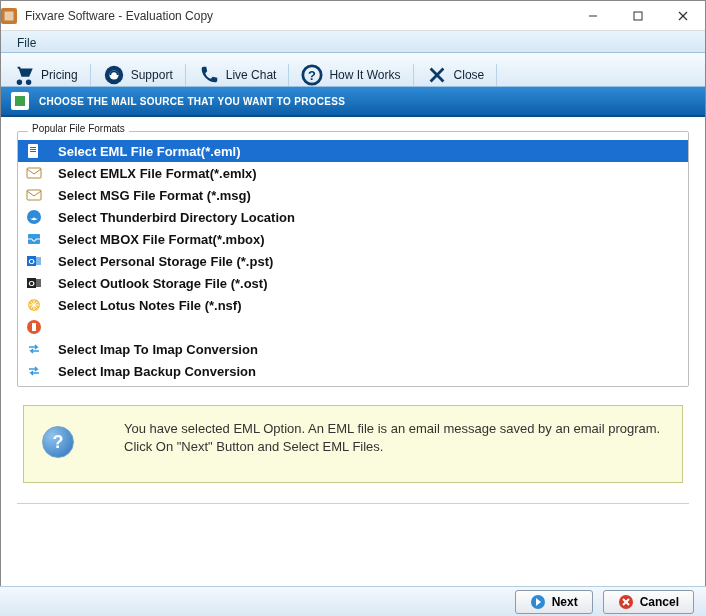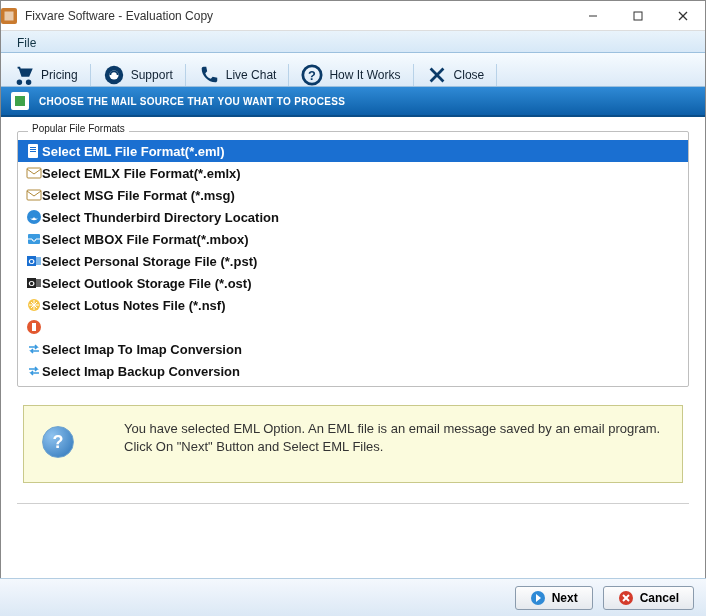--- a/index.html
+++ b/index.html
@@ -73,21 +73,21 @@
     padding: 8px 0 4px 0;
     position: relative;
   }
   .groupbox .legend {
     position: absolute; top: -9px; left: 10px;
     background: #fff; padding: 0 4px;
     font-size: 10px; color: #222;
   }
   .format-list { }
   .format-item {
-    display: flex; align-items: center; gap: 0;
+    display: flex; align-items: center; gap: 16px;
     padding: 3px 8px;
     font-weight: bold;
     color: #111;
     font-size: 13px;
   }
   .format-item .ficon {
     width: 16px; height: 16px; display:flex;align-items:center;justify-content:center;
   }
   .format-item.selected {
     background: #1a6fd1;
@@ -107,21 +107,21 @@
     border: 1px solid #6fa4cf;
     display:flex;align-items:center;justify-content:center;
     color:#fff; font-weight:bold; font-size:18px;
     margin-top: 6px;
     flex-shrink: 0;
   }
   .info-box .msg { color: #333; font-size: 13px; line-height: 1.4; margin-left: 32px; }
   .footer {
     position: absolute;
     left:0; right:0; bottom:0;
-    height: 38px;
+    height: 30px;
     background: linear-gradient(#f4f8fd,#dbe8f5);
     border-top: 1px solid #b3cde2;
     display: flex; justify-content: flex-end; align-items: center;
     padding: 0 12px; gap: 10px;
   }
   .footer .btn {
     display: flex; align-items: center; gap: 6px;
     height: 24px; padding: 0 14px;
     background: linear-gradient(#fdfdfd,#e5e9ee);
     border: 1px solid #8a9bad;

